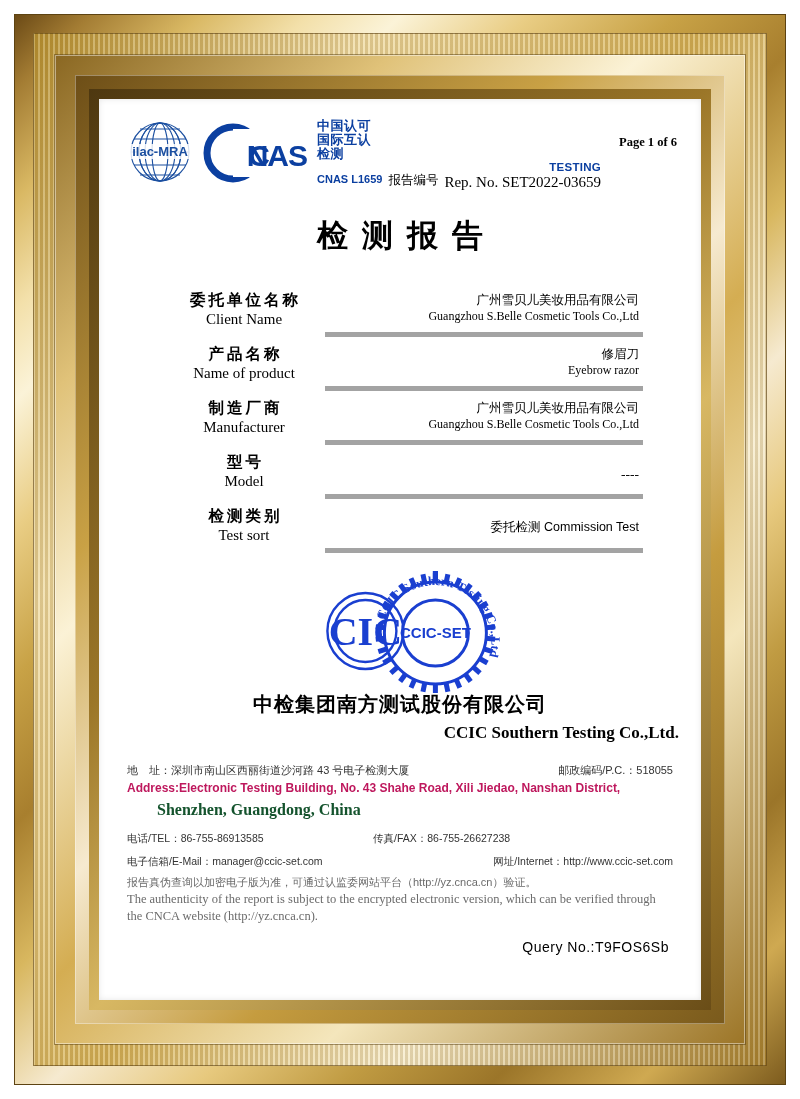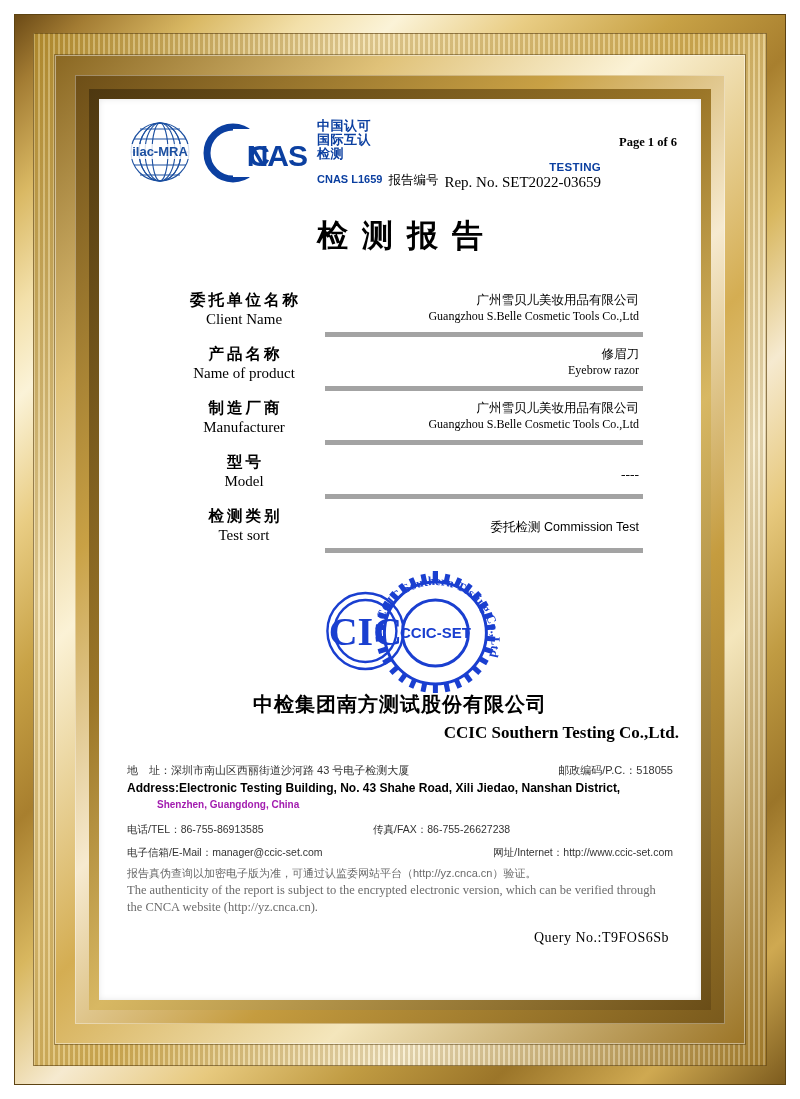--- a/index.html
+++ b/index.html
@@ -281,27 +281,27 @@
     align-items: center;
   }
   .f-cn {
     font-family: "Liberation Sans", sans-serif;
     font-size: 11px;
     color: #333;
   }
   .f-en {
     font-family: "Liberation Sans", sans-serif;
     font-size: 12px;
-    color: #000000;
+    color: #be185d;
     font-weight: bold;
   }
   .f-en-ind {
-    font-family: Liberation Sans, sans-serif;
-    font-size: 10px;
-    color: #a21caf;
+    font-family: Liberation Serif, serif;
+    font-size: 16px;
+    color: #14532d;
     font-weight: bold;
     padding-left: 30px;
   }
   .f-small {
     font-family: "Liberation Sans", sans-serif;
     font-size: 10.5px;
     color: #333;
   }
   .f-note-cn {
     font-family: "Liberation Sans", sans-serif;
@@ -311,21 +311,21 @@
   }
   .f-note-en {
     font-family: "Liberation Serif", serif;
     font-size: 12.5px;
     color: #6b6b6b;
     line-height: 1.35;
   }
   .query {
     margin-top: 12px;
     text-align: right;
-    font-family: Liberation Serif, serif;
+    font-family: Liberation Sans, sans-serif;
     font-size: 14px;
     letter-spacing: 0.5px;
     padding-right: 4px;
   }
 </style>
 </head>
 <body>
 
 <div class="frame-outer">
   <div class="frame-bevel1"></div>

